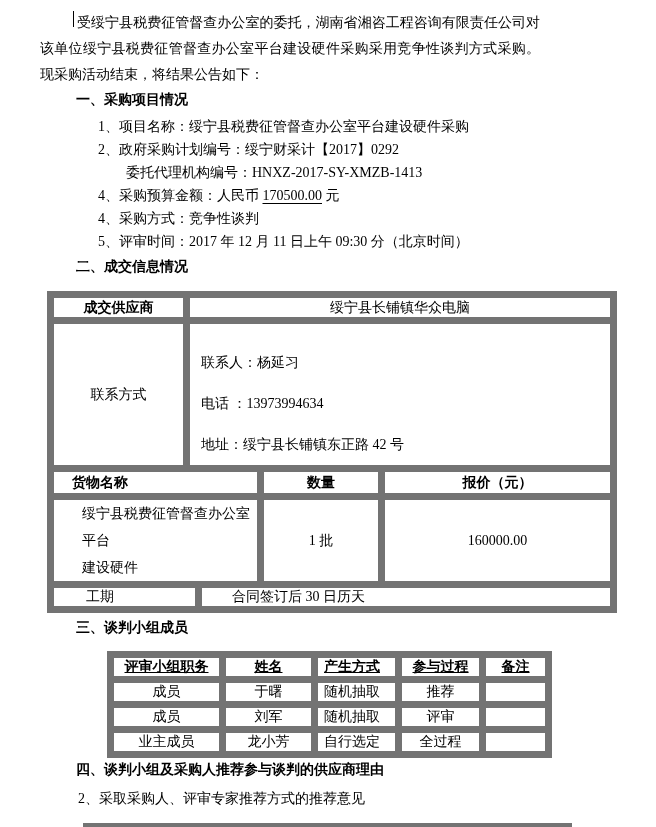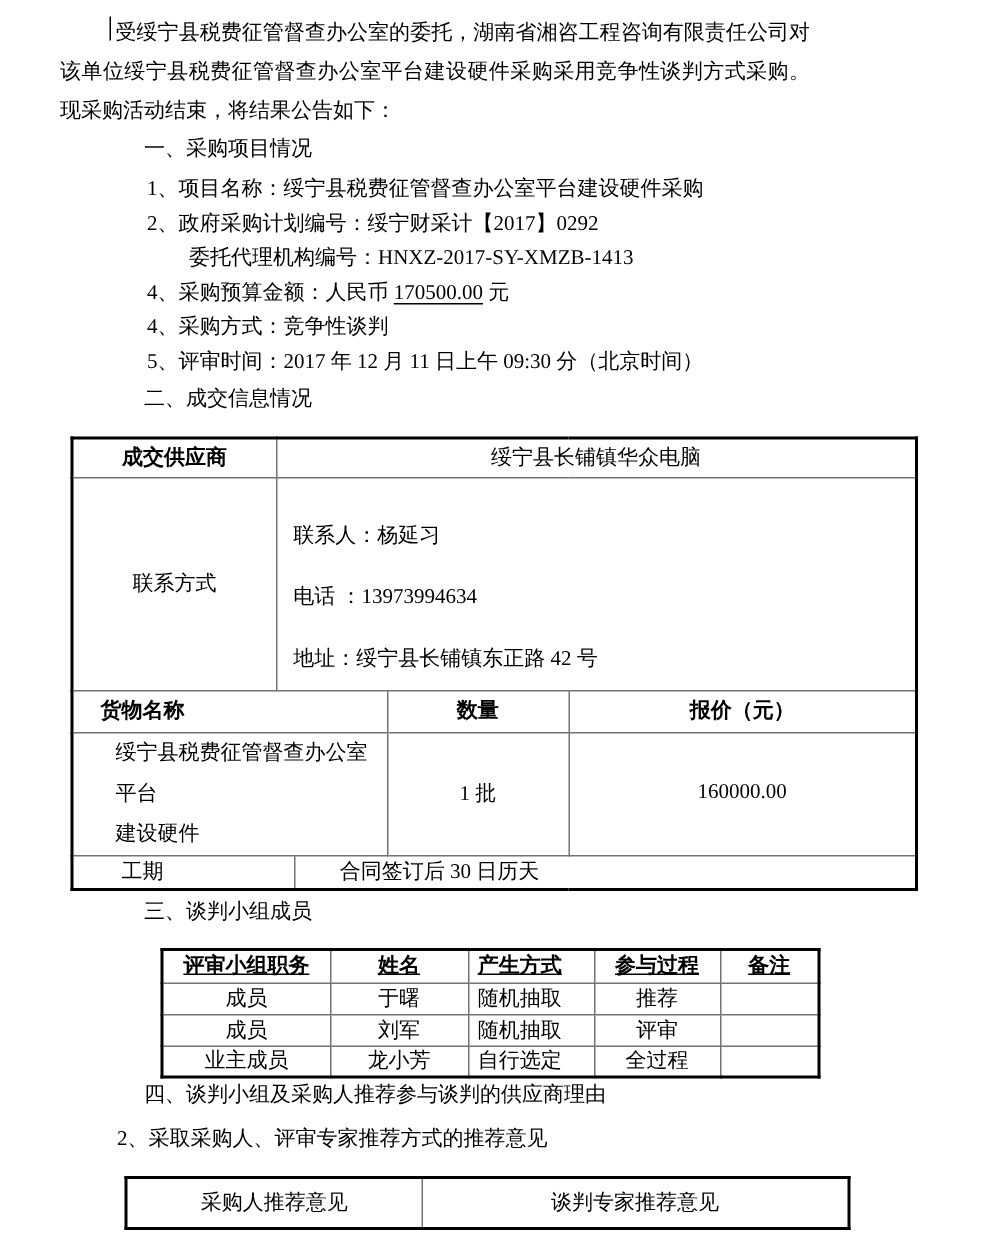--- a/index.html
+++ b/index.html
@@ -4,31 +4,31 @@
 <style>
   html,body{margin:0;padding:0;background:#fff;}
   body{
     width:656px;height:827px;overflow:hidden;color:#000;
     font-family:"Liberation Serif","DejaVu Serif",serif;
     font-size:14px;
   }
   .doc{position:relative;box-sizing:border-box;width:580px;height:827px;padding:10px 40px 0 40px;}
   .cursor{position:absolute;left:73px;top:11px;width:1px;height:16px;background:#000;}
   .intro{margin:0;text-indent:37px;line-height:26px;text-align:justify;}
-  .h{font-weight:normal;margin-left:56px;line-height:23px;}
+  .h{font-weight:bold;margin-left:36px;line-height:23px;}
   .h2{margin-top:2px;}
   .h3{margin-top:3px;}
   .h4{margin-top:0;}
   .items{margin:4px 0 0 58px;line-height:23px;}
   .item{white-space:nowrap;}
   .item.cont{padding-left:28px;}
   .u{text-decoration:underline;text-underline-offset:3px;}
 
   table{border-collapse:collapse;table-layout:fixed;background:#fff;}
-  td{border:1px solid #737373;padding:0;overflow:hidden;font-size:14px;vertical-align:middle;}
+  td{border:7px solid #737373;padding:0;overflow:hidden;font-size:14px;vertical-align:middle;}
 
   
   .t1{width:563px;margin:13px 0 0 7px;border:2px solid #000;}
   .t1 .r1{height:26px;}
   .t1 .r2{height:110px;}
   .t1 .r3{height:28px;padding-left:24px;}
   .t1 .r4{height:55px;}
   .t1 .r5{height:23px;}
   .t1 .c-label{text-align:center;}
   .t1 .bold{font-weight:bold;}

